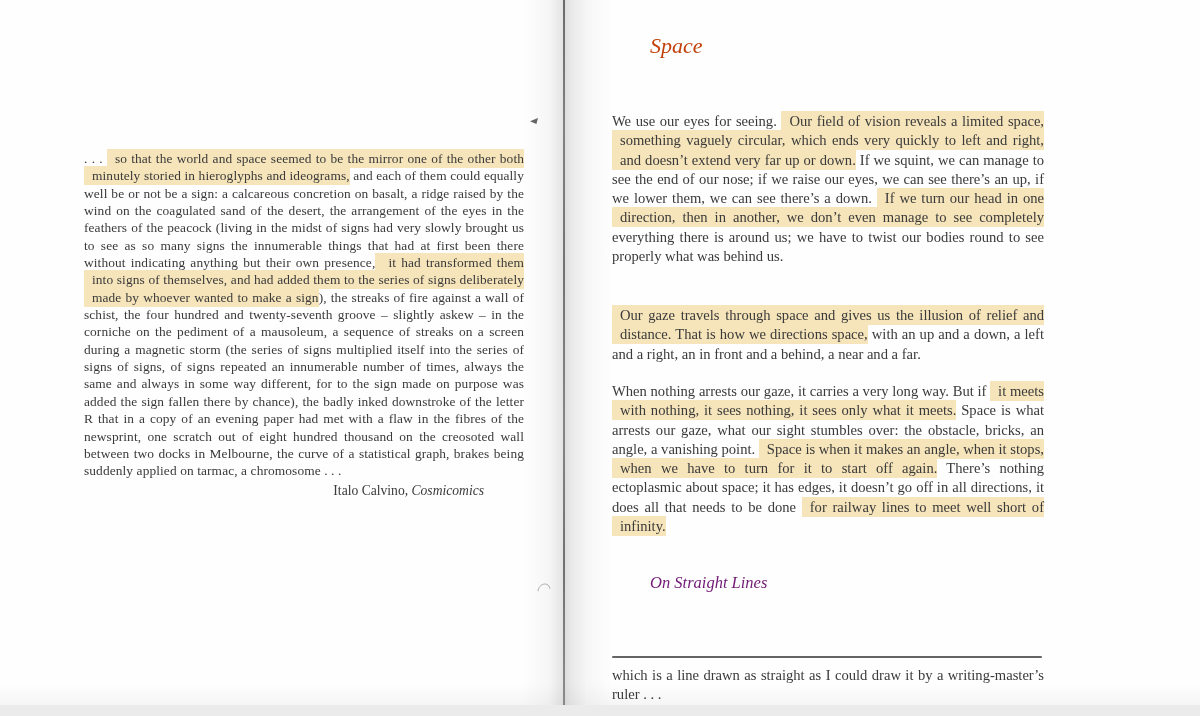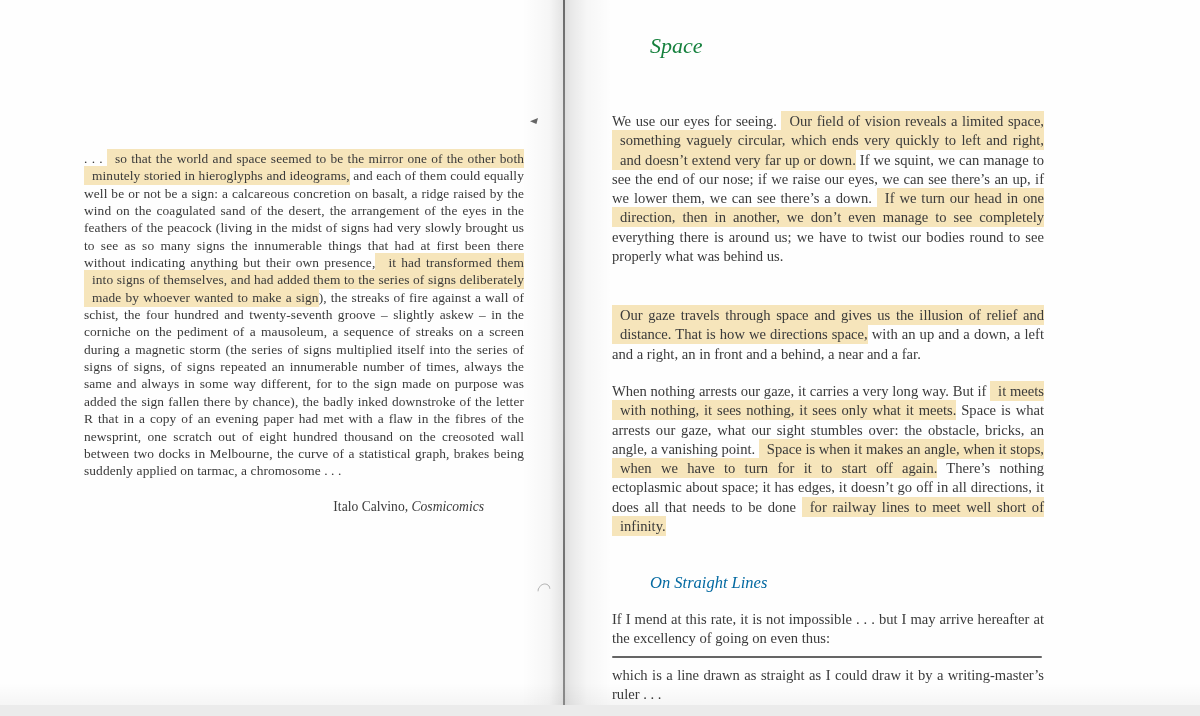--- a/index.html
+++ b/index.html
@@ -20,61 +20,61 @@
     top: 150px;
     width: 440px;
   }
   .quote {
     font-size: 13.4px;
     line-height: 17.35px;
     text-align: justify;
     letter-spacing: 0.1px;
   }
   .attribution {
-    margin-top: 19px;
+    margin-top: 3px;
     padding-right: 40px;
     text-align: right;
     font-size: 13.6px;
   }
   .italic { font-style: italic; }
 
   
   .right-page {
     position: absolute;
     left: 612px;
     top: 0;
     width: 432px;
     height: 716px;
   }
   .rp-title {
     position: absolute;
     left: 38px;
     top: 33px;
     font-style: italic;
     font-size: 22px;
-    color: #15803d;
+    color: #c2410c;
   }
   .rp-para {
     position: absolute;
     left: 0;
     width: 432px;
     font-size: 14.6px;
     line-height: 19.3px;
     text-align: justify;
   }
   .rp-p1 { top: 112px; }
   .rp-p2 { top: 306px; }
   .rp-p3 { top: 382px; }
   .rp-heading {
     position: absolute;
     left: 38px;
     top: 573px;
     font-style: italic;
     font-size: 16.5px;
-    color: #0369a1;
+    color: #701a75;
   }
   .rp-p4 { top: 610px; }
   .straight-rule {
     position: absolute;
     left: 0;
     top: 656px;
     width: 430px;
     height: 2px;
     background: #3f3f3f;
     opacity: 0.8;
@@ -179,21 +179,20 @@
     <div class="rp-title">Space</div>
 
     <div class="rp-para rp-p1"><span>We use our eyes for seeing. </span><span class="hl">Our field of vision reveals a limited space, something vaguely circular, which ends very quickly to left and right, and doesn’t extend very far up or down.</span><span> If we squint, we can manage to see the end of our nose; if we raise our eyes, we can see there’s an up, if we lower them, we can see there’s a down. </span><span class="hl">If we turn our head in one direction, then in another, we don’t even manage to see completely</span><span> everything there is around us; we have to twist our bodies round to see properly what was behind us.</span></div>
 
     <div class="rp-para rp-p2"><span class="hl">Our gaze travels through space and gives us the illusion of relief and distance. That is how we directions space,</span><span> with an up and a down, a left and a right, an in front and a behind, a near and a far.</span></div>
 
     <div class="rp-para rp-p3"><span>When nothing arrests our gaze, it carries a very long way. But if </span><span class="hl">it meets with nothing, it sees nothing, it sees only what it meets.</span><span> Space is what arrests our gaze, what our sight stumbles over: the obstacle, bricks, an angle, a vanishing point. </span><span class="hl">Space is when it makes an angle, when it stops, when we have to turn for it to start off again.</span><span> There’s nothing ectoplasmic about space; it has edges, it doesn’t go off in all directions, it does all that needs to be done </span><span class="hl">for railway lines to meet well short of infinity.</span></div>
 
     <div class="rp-heading">On Straight Lines</div>
 
-    <div class="rp-para rp-p4"><span>If I mend at this rate, it is not impossible . . . but I may arrive hereafter at the excellency of going on even thus:</span></div>
 
     <div class="straight-rule"></div>
 
     <div class="rp-para rp-p5"><span>which is a line drawn as straight as I could draw it by a writing-master’s ruler . . .</span></div>
   </div>
 
   <div class="bottom-fade"></div>
   <div class="bottom-edge"></div>
 </div>
 

